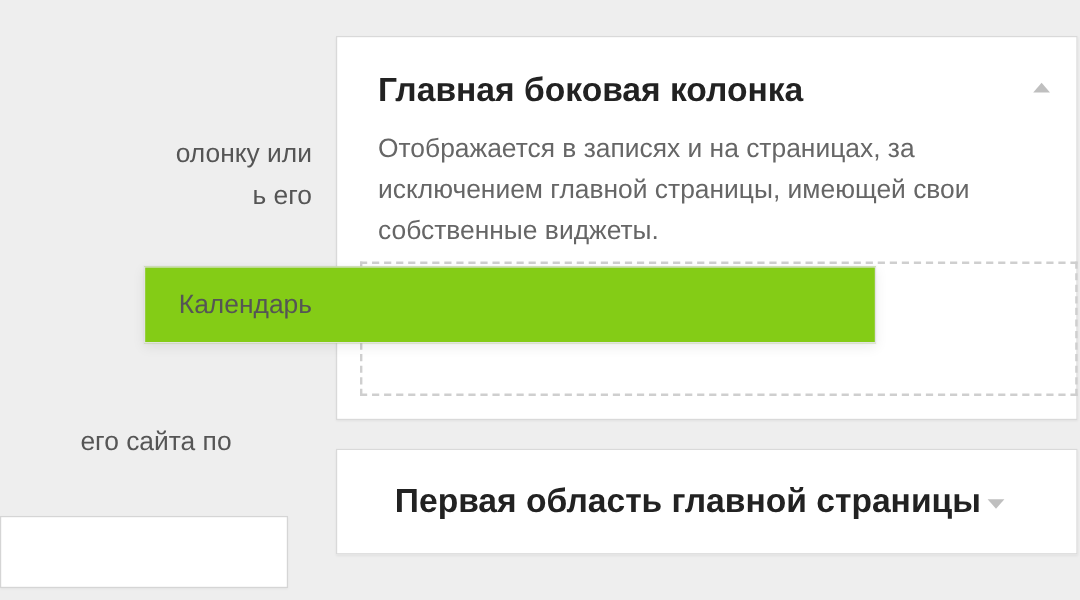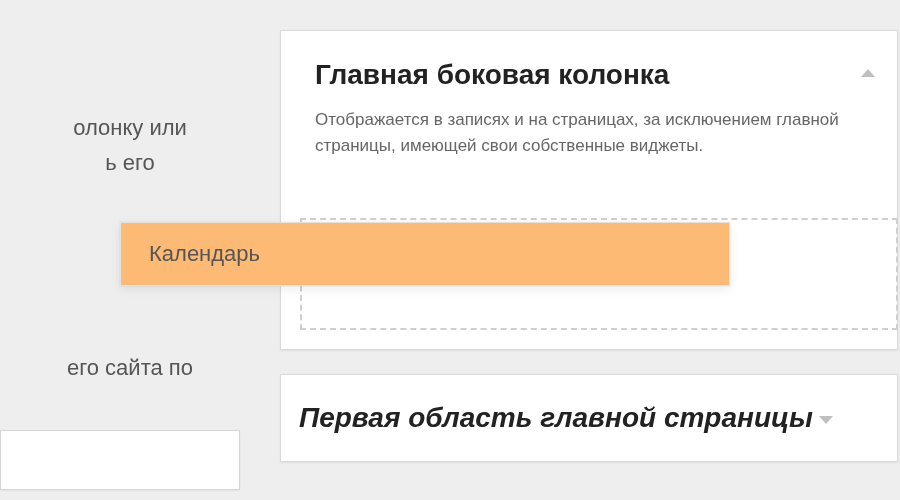--- a/index.html
+++ b/index.html
@@ -18,21 +18,21 @@
     height: 500px;
   }
   .left-text-1 {
     position: absolute;
     left: 0;
     top: 110px;
     width: 260px;
     font-size: 22px;
     line-height: 1.6;
     color: #555;
-    text-align: center;
+    text-align: right;
   }
   .left-text-2 {
     position: absolute;
     left: 0;
     top: 350px;
     width: 260px;
     font-size: 22px;
     line-height: 1.6;
     color: #555;
     text-align: center;
@@ -60,21 +60,21 @@
     width: 618px;
     height: 320px;
   }
   .panel-title {
     font-size: 28px;
     font-weight: 700;
     color: #222;
     padding: 28px 16px 16px 34px;
   }
   .panel-desc {
-    font-size: 17px;
+    font-size: 22px;
     line-height: 1.55;
     color: #666;
     padding: 0 21px 0 34px;
   }
   .collapse-arrow {
     position: absolute;
     right: 22px;
     top: 38px;
     width: 0; height: 0;
     border-left: 7px solid transparent;
@@ -94,45 +94,44 @@
 
   .panel-secondary {
     left: 280px;
     top: 374px;
     width: 618px;
     height: 88px;
     display: flex;
     align-items: center;
   }
   .panel-secondary .panel-title {
-    padding: 0 0 0 18px;
+    padding: 0 0 0 48px;
     font-size: 28px;
     font-weight: 700;
     color: #222;
     flex: 1;
-    font-style: italic;
   }
   .expand-arrow {
     display: inline-block;
     margin-left: 6px;
     width: 0; height: 0;
     border-left: 7px solid transparent;
     border-right: 7px solid transparent;
     border-top: 8px solid #bfbfbf;
     vertical-align: middle;
     cursor: pointer;
   }
 
   .dragged-widget {
     position: absolute;
     left: 120px;
     top: 222px;
     width: 610px;
     height: 64px;
-    background: #fdba74;
+    background: #84cc16;
     border: 1px solid #e2e2e2;
     box-shadow: 0 3px 10px rgba(0,0,0,0.08), 0 0 0 1px rgba(0,0,0,0.02);
     display: flex;
     align-items: center;
     padding-left: 28px;
     font-size: 22px;
     color: #555;
     cursor: grabbing;
     z-index: 50;
   }

